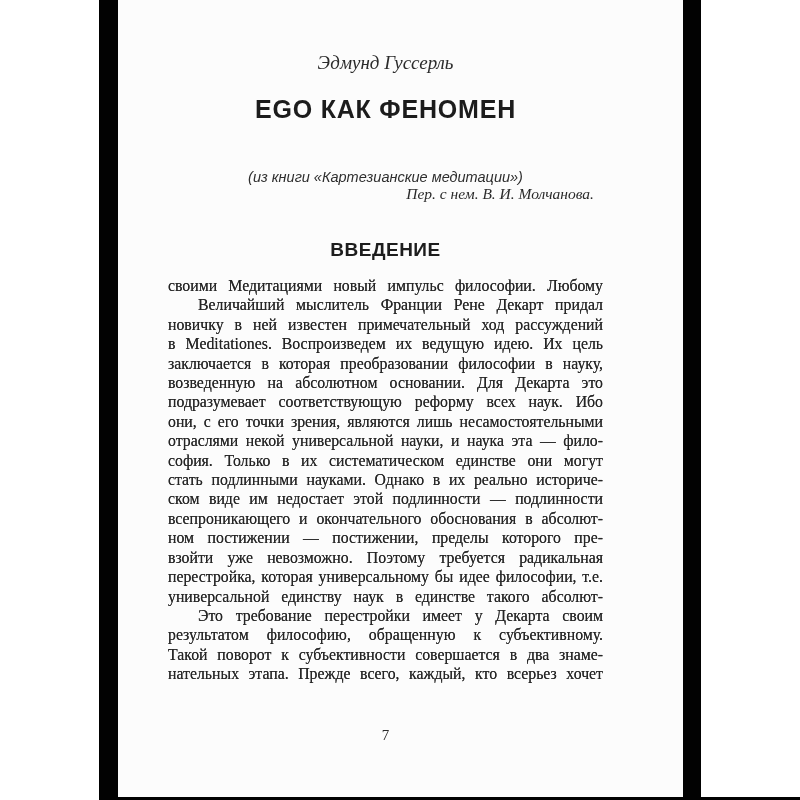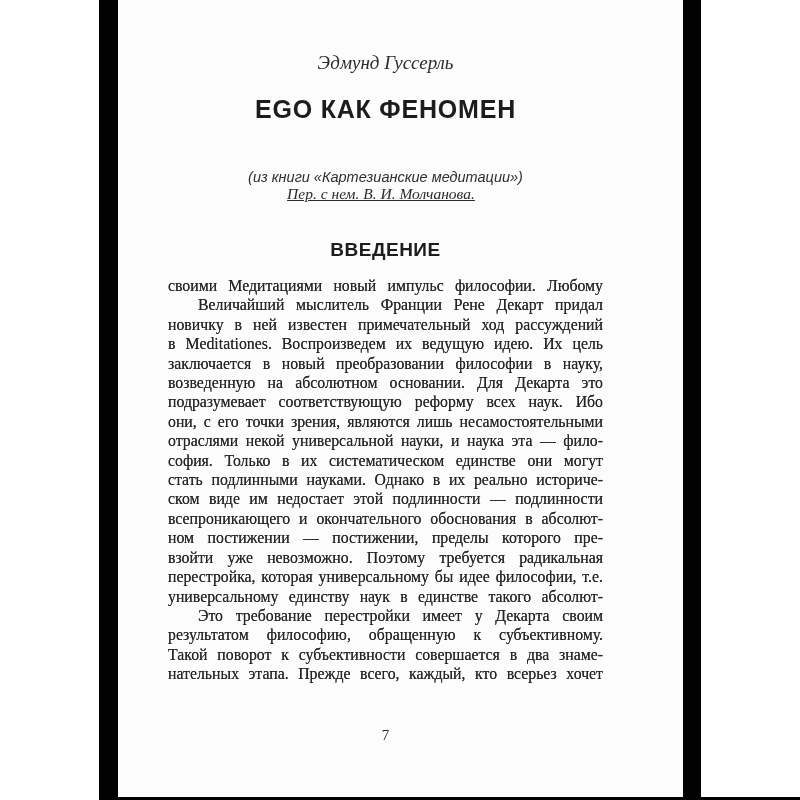--- a/index.html
+++ b/index.html
@@ -14,21 +14,21 @@
   .bar-right{left:683px;width:18px;}
   .edge-bottom{position:absolute;left:117px;top:797px;width:683px;height:3px;background:#020202;}
   
   .page{position:absolute;left:118px;top:0;width:565px;height:797px;background:#fcfcfc;}
   
   .col{position:absolute;left:50px;top:0;width:435px;height:797px;color:#242424;}
   .center{text-align:center;width:100%;position:absolute;left:0;}
   .author{top:52px;font-family:Liberation Serif, serif;font-style:italic;font-size:19px;color:#2c2c2c;}
   .title{top:95px;font-family:"Liberation Sans",sans-serif;font-weight:bold;font-size:25px;letter-spacing:.8px;color:#1c1c1c;}
   .subtitle{top:133px;font-family:"Liberation Sans",sans-serif;font-style:italic;font-size:14.5px;color:#2e2e2e;margin-top:36px;}
-  .translator{top:185px;text-align:center;position:absolute;right:9px;left:0;font-style:italic;font-size:15.5px;color:#2a2a2a;text-decoration:underline;}
+  .translator{top:185px;text-align:right;position:absolute;right:9px;left:0;font-style:italic;font-size:15.5px;color:#2a2a2a;}
   .heading{top:239px;font-family:"Liberation Sans",sans-serif;font-weight:bold;font-size:19px;letter-spacing:.5px;color:#1d1d1d;}
   .bodytext{position:absolute;left:0;top:276px;width:435px;}
   .ln{
     font-size:15.8px;line-height:19.4px;white-space:normal;
     text-align:justify;text-align-last:justify;
     color:#262626;text-shadow:0 0 .5px rgba(40,40,40,.85);
   }
   .ln.indent{text-indent:30px;}
   .ln.pend{text-align-last:left;}
   .pagenum{top:727px;font-size:15px;color:#2a2a2a;}
@@ -47,33 +47,33 @@
     <div class="center title">EGO КАК ФЕНОМЕН</div>
     <div class="center subtitle">(из книги «Картезианские медитации»)</div>
     <div class="translator">Пер. с нем. В. И. Молчанова.</div>
     <div class="center heading">ВВЕДЕНИЕ</div>
 
     <div class="bodytext">
       <div class="ln">своими Медитациями новый импульс философии. Любому</div>
       <div class="ln indent">Величайший мыслитель Франции Рене Декарт придал</div>
       <div class="ln">новичку в ней известен примечательный ход рассуждений</div>
       <div class="ln">в Meditationes. Воспроизведем их ведущую идею. Их цель</div>
-      <div class="ln">заключается в новый преобразовании философии в науку,</div>
+      <div class="ln">заключается в которая преобразовании философии в науку,</div>
       <div class="ln">возведенную на абсолютном основании. Для Декарта это</div>
       <div class="ln">подразумевает соответствующую реформу всех наук. Ибо</div>
       <div class="ln">они, с его точки зрения, являются лишь несамостоятельными</div>
       <div class="ln">отраслями некой универсальной науки, и наука эта — фило-</div>
       <div class="ln">софия. Только в их систематическом единстве они могут</div>
       <div class="ln">стать подлинными науками. Однако в их реально историче-</div>
       <div class="ln">ском виде им недостает этой подлинности — подлинности</div>
       <div class="ln">всепроникающего и окончательного обоснования в абсолют-</div>
       <div class="ln">ном постижении — постижении, пределы которого пре-</div>
       <div class="ln">взойти уже невозможно. Поэтому требуется радикальная</div>
       <div class="ln">перестройка, которая универсальному бы идее философии, т.е.</div>
-      <div class="ln">универсальному единству наук в единстве такого абсолют-</div>
+      <div class="ln">универсальной единству наук в единстве такого абсолют-</div>
       <div class="ln indent">Это требование перестройки имеет у Декарта своим</div>
       <div class="ln">результатом философию, обращенную к субъективному.</div>
       <div class="ln">Такой поворот к субъективности совершается в два знаме-</div>
       <div class="ln">нательных этапа. Прежде всего, каждый, кто всерьез хочет</div>
     </div>
 
     <div class="center pagenum">7</div>
 
   </div>
 </div>

